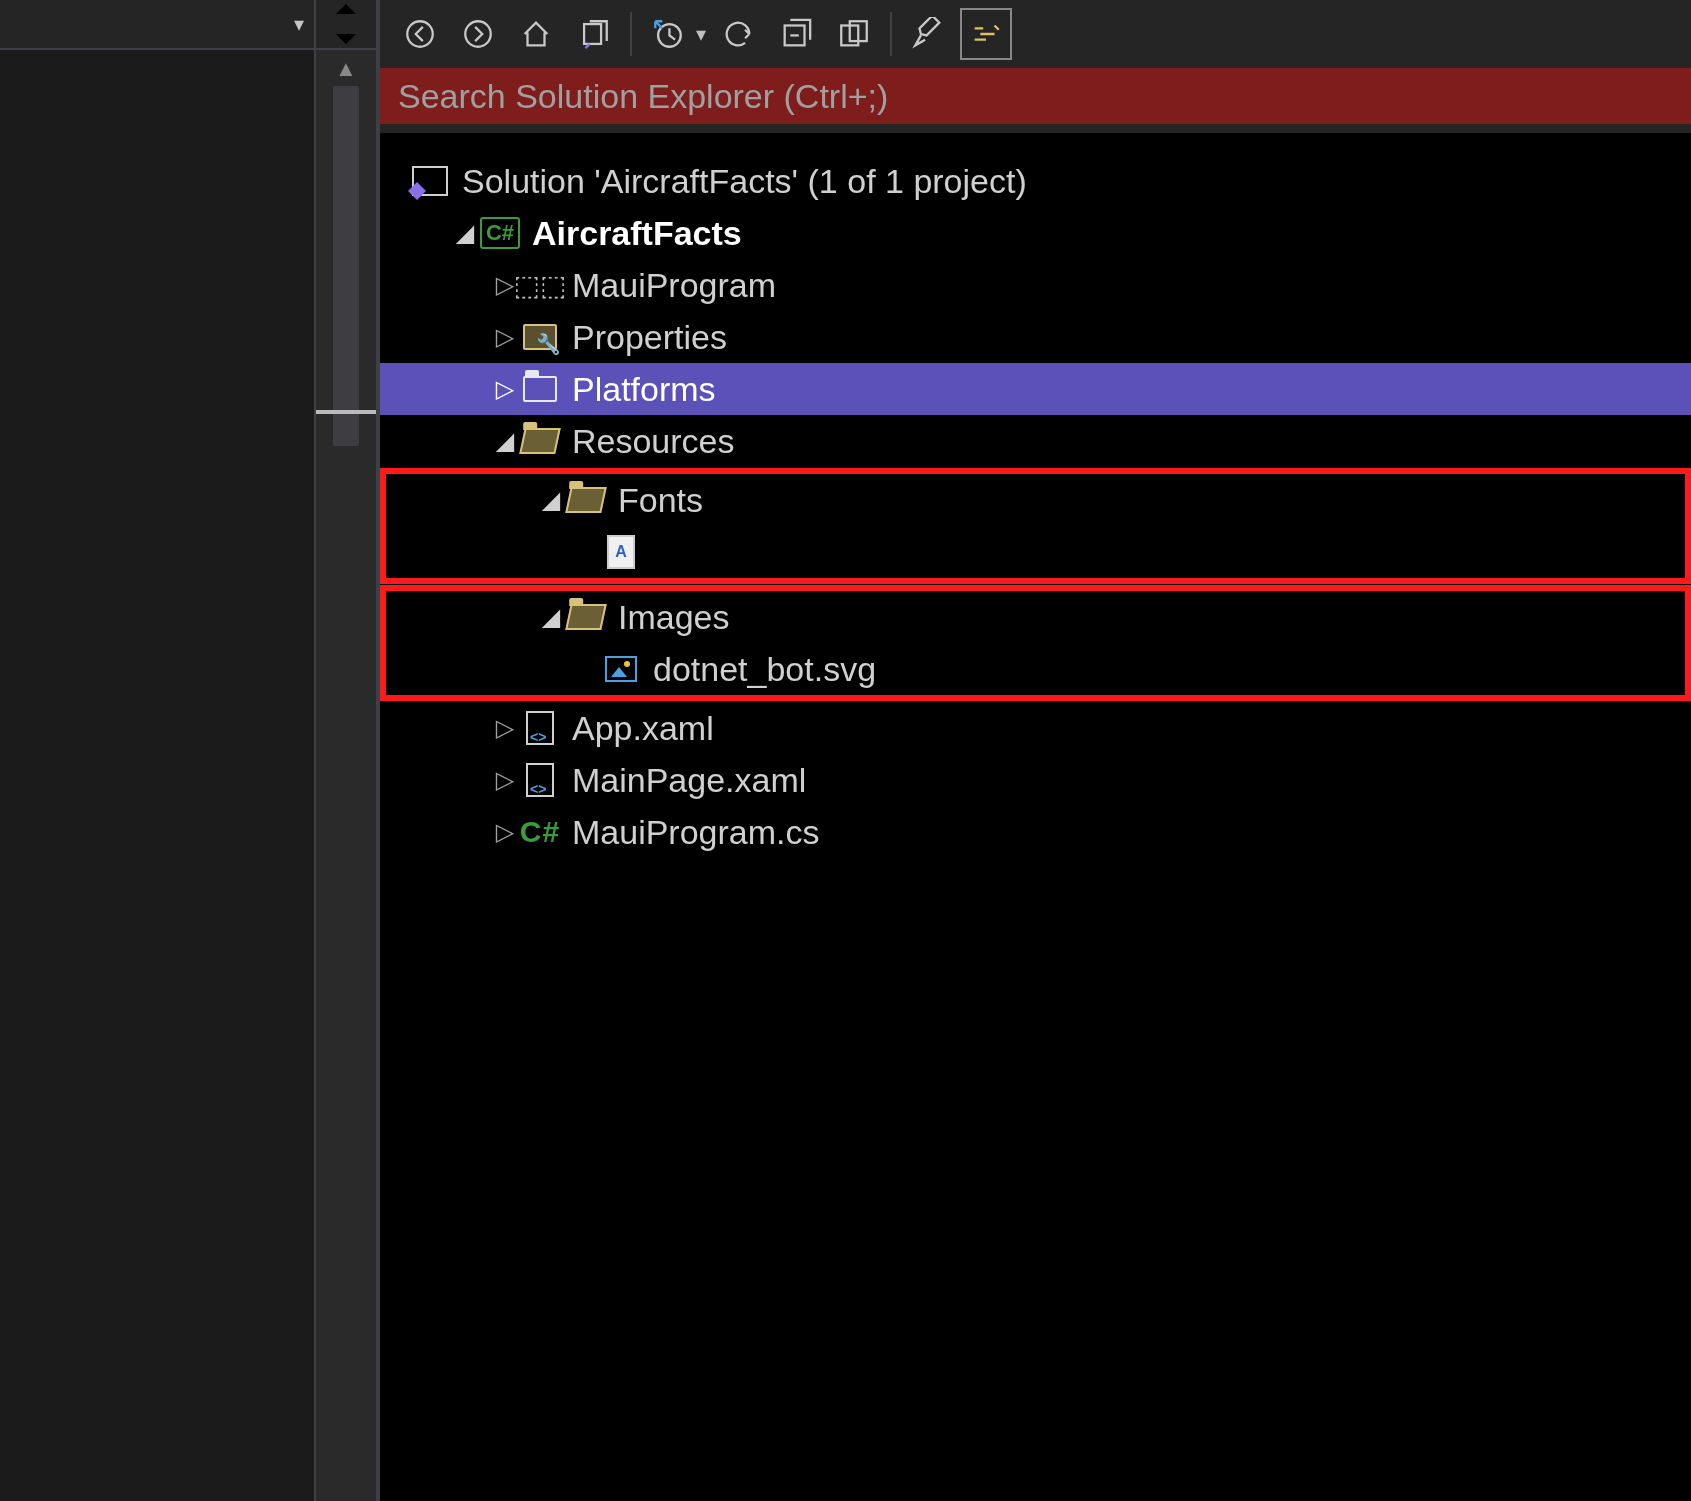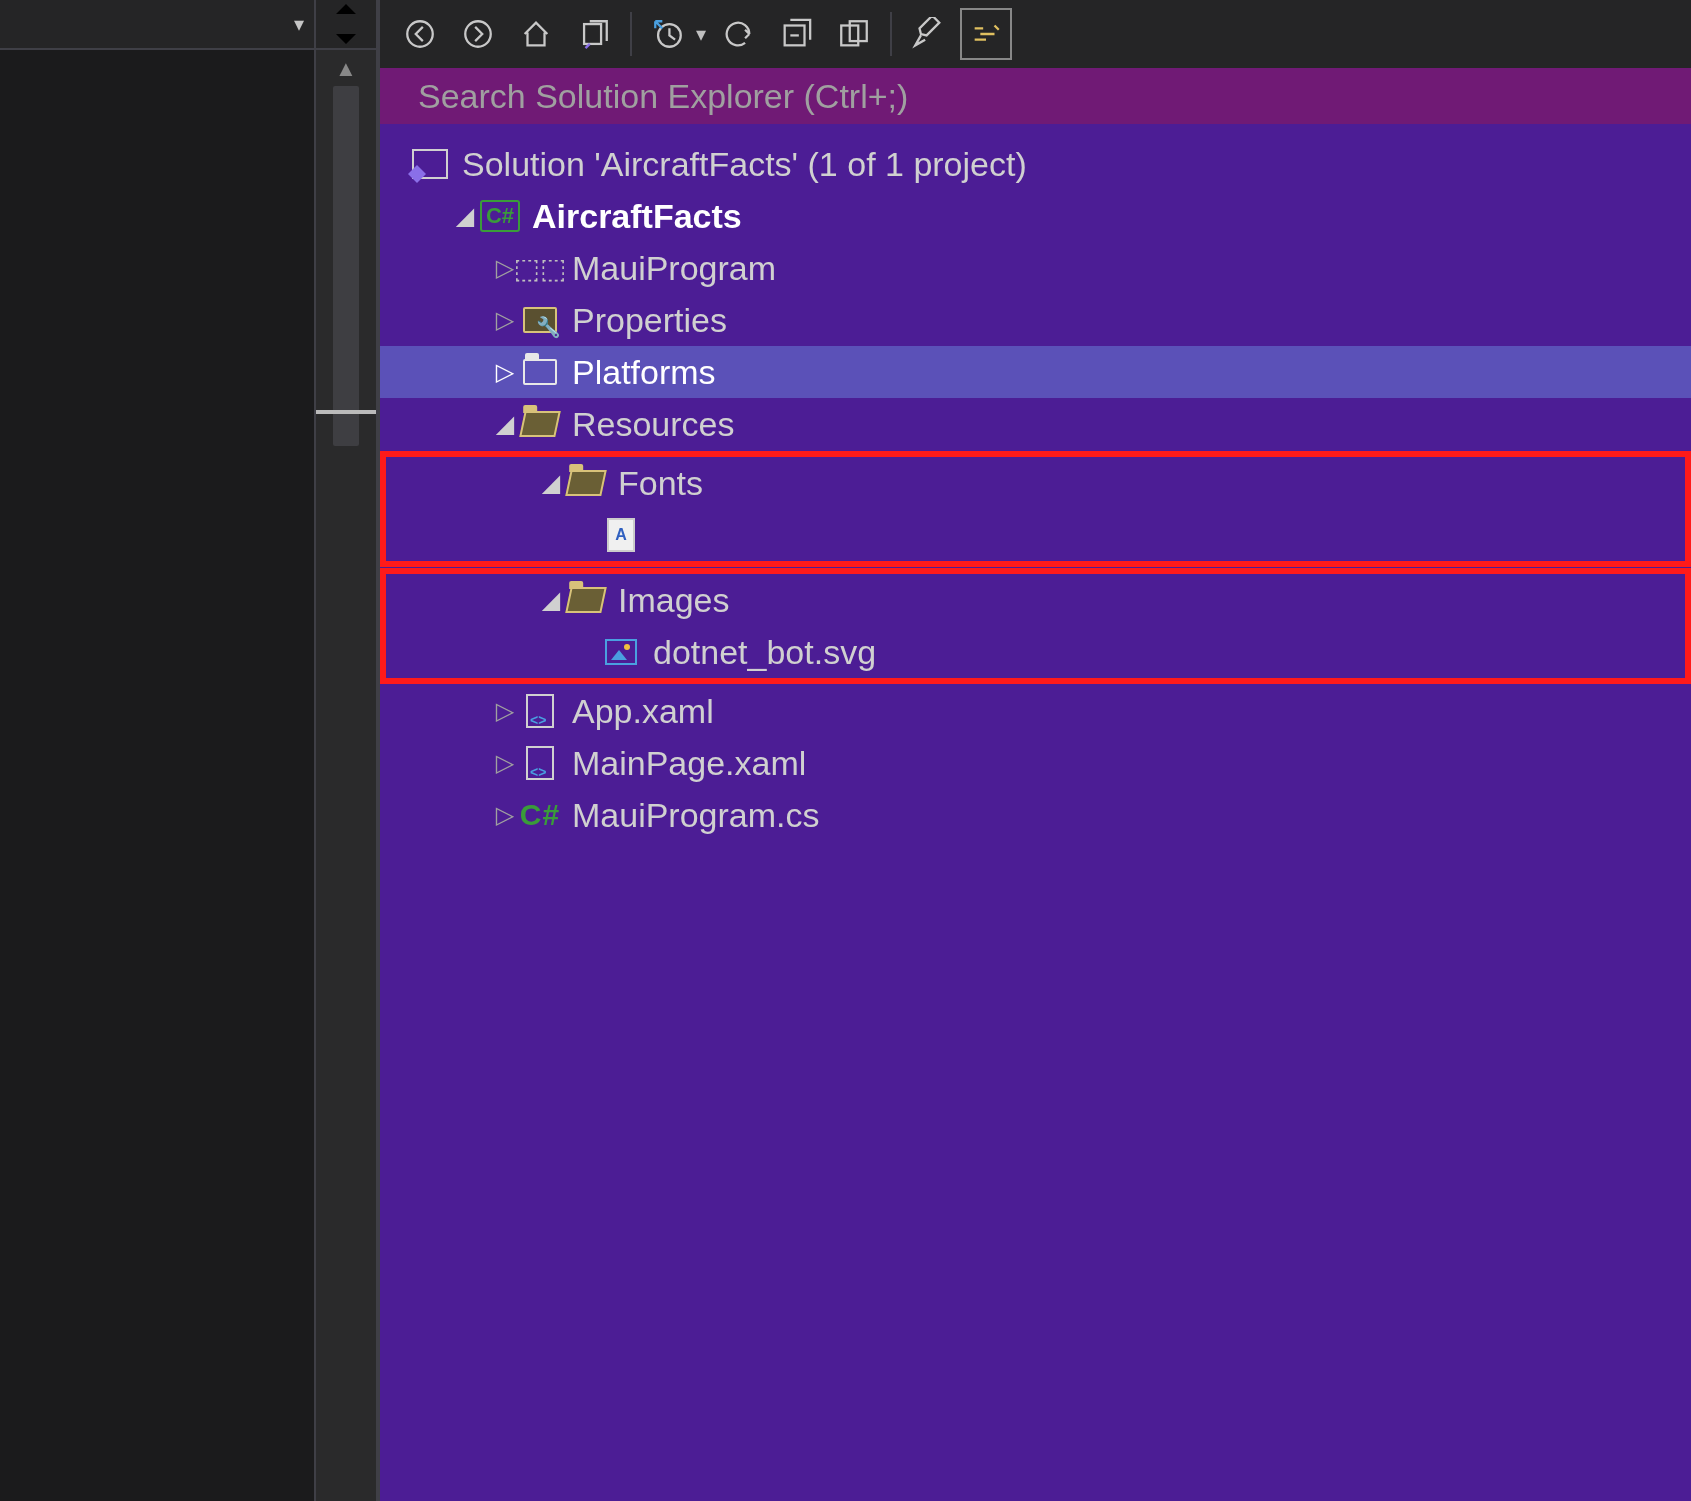--- a/index.html
+++ b/index.html
@@ -22,22 +22,22 @@
   .scroll-up { margin-top:6px; color:#888; font-size:22px; }
   .scroll-track { width:26px; background:#3e3e42; flex:0 0 auto; height:360px; margin-top:4px; border-radius:2px;}
   .tick-mark { position:absolute; left:0; top:410px; width:60px; height:4px; background:#bbb;}
   
   .right-panel { flex:1; display:flex; flex-direction:column; background:#252526;}
   .toolbar { height:68px; display:flex; align-items:center; gap:6px; padding:0 14px; background:#252526;}
   .tool-btn { width:52px; height:52px; display:flex; align-items:center; justify-content:center; color:#d0d0d0; }
   .tool-btn svg { width:34px; height:34px; stroke:#c8c8c8; fill:none; stroke-width:1.6;}
   .tool-sep { width:2px; height:44px; background:#3f3f46; margin:0 4px;}
   .tool-btn.boxed { border:2px solid #888; }
-  .search-bar { height:56px; display:flex; align-items:center; padding:0 38px; background:#701a75; color:#a0a0a0; font-size:34px;}
-  .tree { flex:1; padding-top:14px; font-size:34px; background:#4c1d95;}
+  .search-bar { height:56px; display:flex; align-items:center; padding:0 18px; background:#7f1d1d; color:#a0a0a0; font-size:34px;}
+  .tree { flex:1; padding-top:22px; font-size:34px; background:#000000;margin-top:9px;}
   .row { display:flex; align-items:center; height:52px; white-space:nowrap;}
   .row.selected { background:#5b51b8; color:#fff;}
   .exp { width:30px; display:flex; align-items:center; justify-content:center; color:#a0a0a0; font-size:24px;}
   .exp.open { color:#d0d0d0;}
   .ico { width:40px; height:40px; margin-right:12px; display:flex; align-items:center; justify-content:center;}
   .label {}
   .row.bold .label { font-weight:700; color:#fff;}
   .ind1 { padding-left:30px;}
   .ind2 { padding-left:70px;}
   .ind3 { padding-left:110px;}

